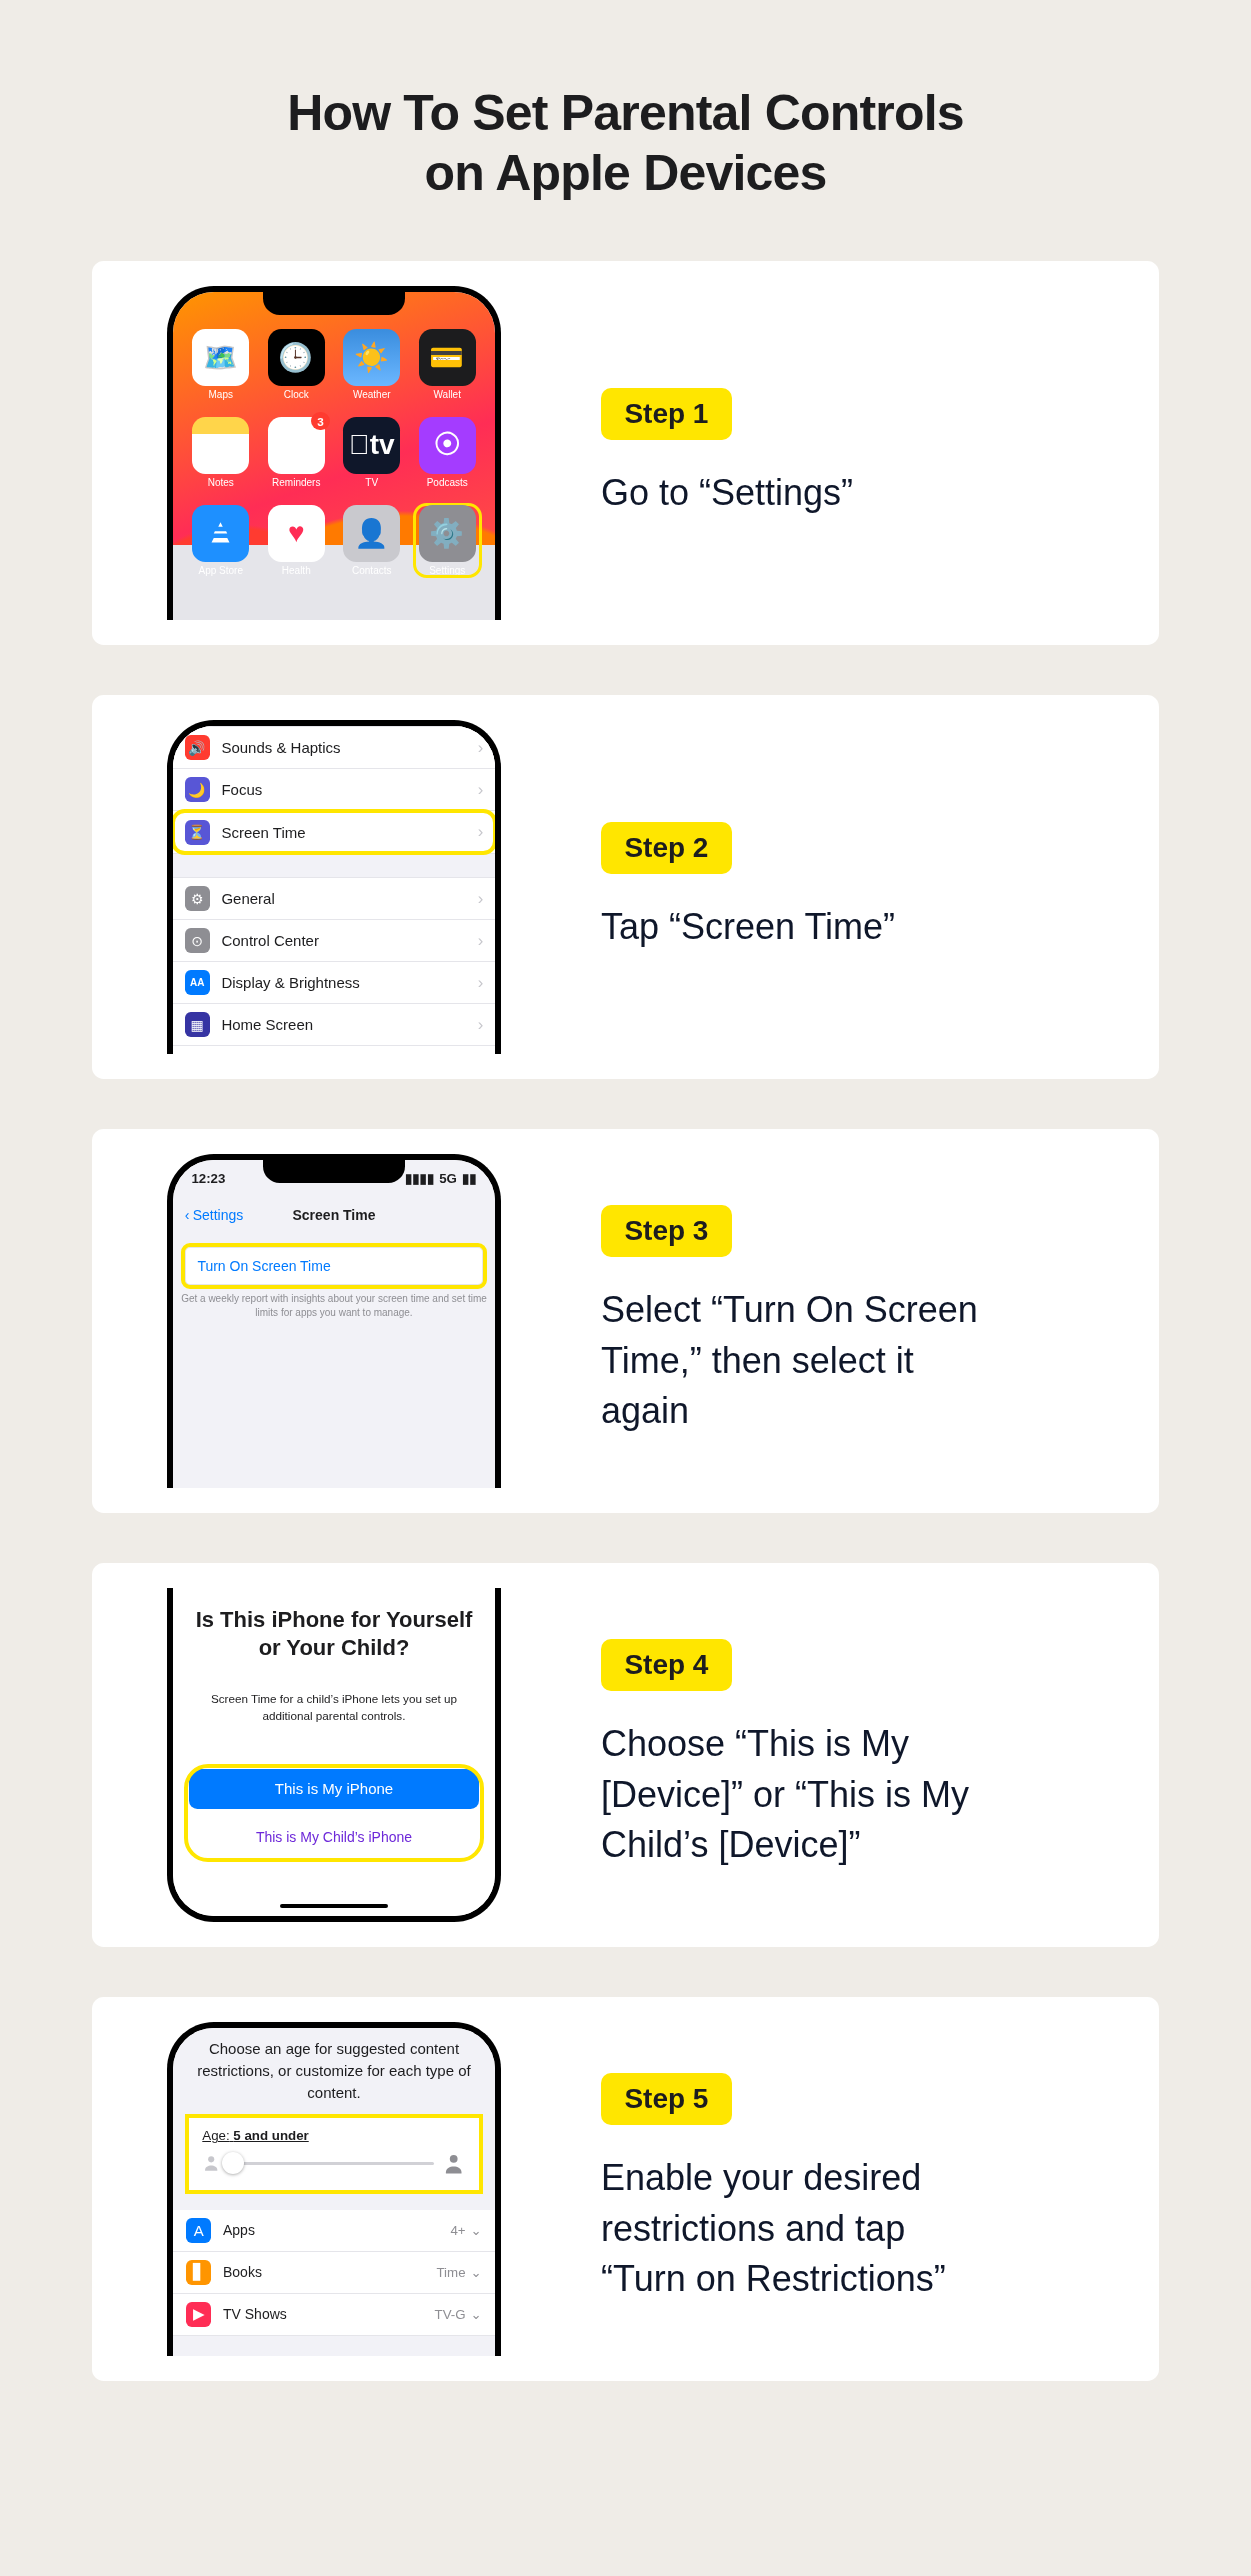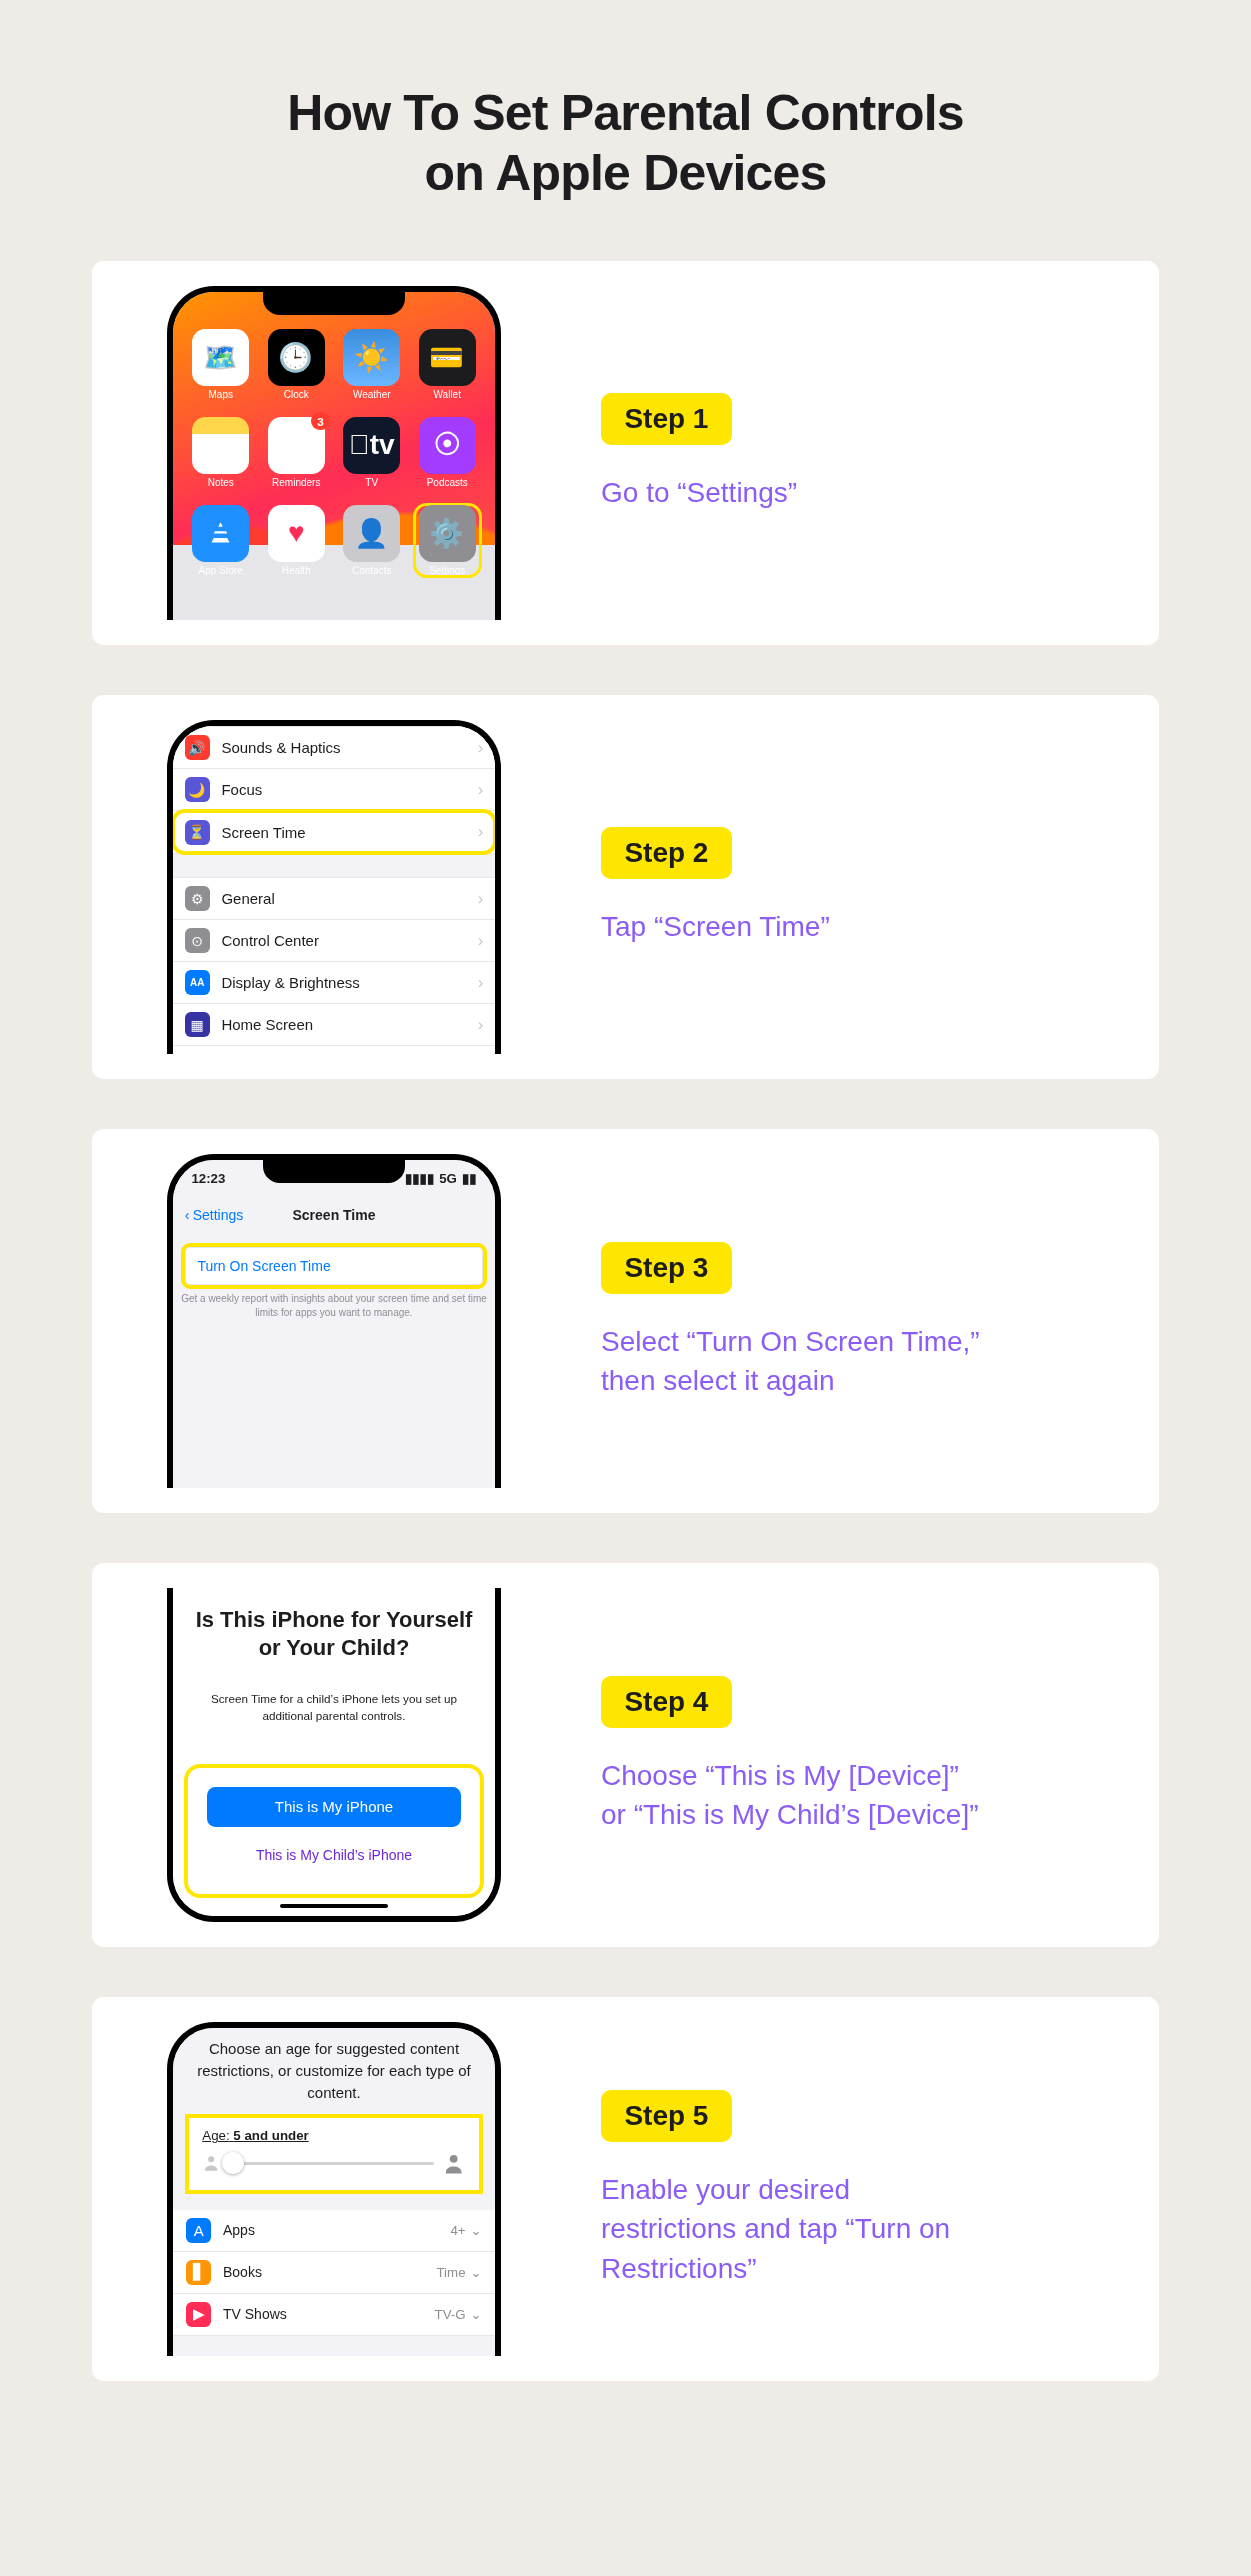--- a/index.html
+++ b/index.html
@@ -34,23 +34,23 @@
     display: inline-block;
     background: #ffe600;
     color: #1d1d1f;
     font-weight: 800;
     font-size: 28px;
     padding: 10px 23.4px;
     border-radius: 10px;
     margin-bottom: 28px;
   }
   .step-desc {
-    font-size: 28px;
+    font-size: 36px;
     line-height: 1.4;
-    color: #8b5cf6;
+    color: #0f172a;
     max-width: 384px;
   }
 
   
   .phone {
     width: 334px;
     border: 6.7px solid #000;
     border-bottom: none;
     border-radius: 47px 47px 0 0;
     background: #fff;
@@ -138,21 +138,21 @@
     outline:4.2px solid #ffe600;
   }
   .hint{font-size:10px;color:#8e8e93;text-align:center;padding:0 2px;line-height:1.4;}
 
   
   .own-screen{position:absolute;inset:0;background:#fff;display:flex;flex-direction:column;align-items:center;padding:18.4px 15px 0;gap:20px;}
   .own-screen h3{font-size:22px;font-weight:800;text-align:center;line-height:1.25;margin-bottom:10px;}
   .own-screen p{font-size:11.7px;text-align:center;line-height:1.4;margin-bottom:23.4px;padding:0 5px;}
   .btn-primary{background:#007aff;color:#fff;font-size:15px;font-weight:500;height:40px;border-radius:8.3px;display:flex;align-items:center;justify-content:center;width:100%;margin-bottom:8.3px;}
   .btn-secondary{color:#6d28d9;font-size:14px;height:40px;display:flex;align-items:center;justify-content:center;width:100%;}
-  .btn-wrap{width:100%;outline:4.2px solid #ffe600;border-radius:12px;padding:19px;}
+  .btn-wrap{width:100%;outline:4.2px solid #ffe600;border-radius:20px;padding:1px;}
 
   
   .cr-screen{position:absolute;inset:0;background:#f2f2f7;}
   .cr-screen .lead{font-size:15px;text-align:center;padding:10px 23.4px 15px;line-height:1.45;}
   .age-box{background:#fff;margin:0 16px 20px;outline:4.2px solid #ffe600;outline-offset:0px;padding:10px 13.3px 15px;text-decoration:underline;}
   .age-box .age-line{font-size:13.3px;margin-bottom:8.3px;}
   .age-box .age-line b{font-weight:700;}
   .slider{display:flex;align-items:center;gap:8.3px;}
   .slider .person{width:18.4px;height:18.4px;color:#c7c7cc;}
   .track{flex:1;height:3.3px;background:#d1d1d6;border-radius:1.7px;position:relative;}

